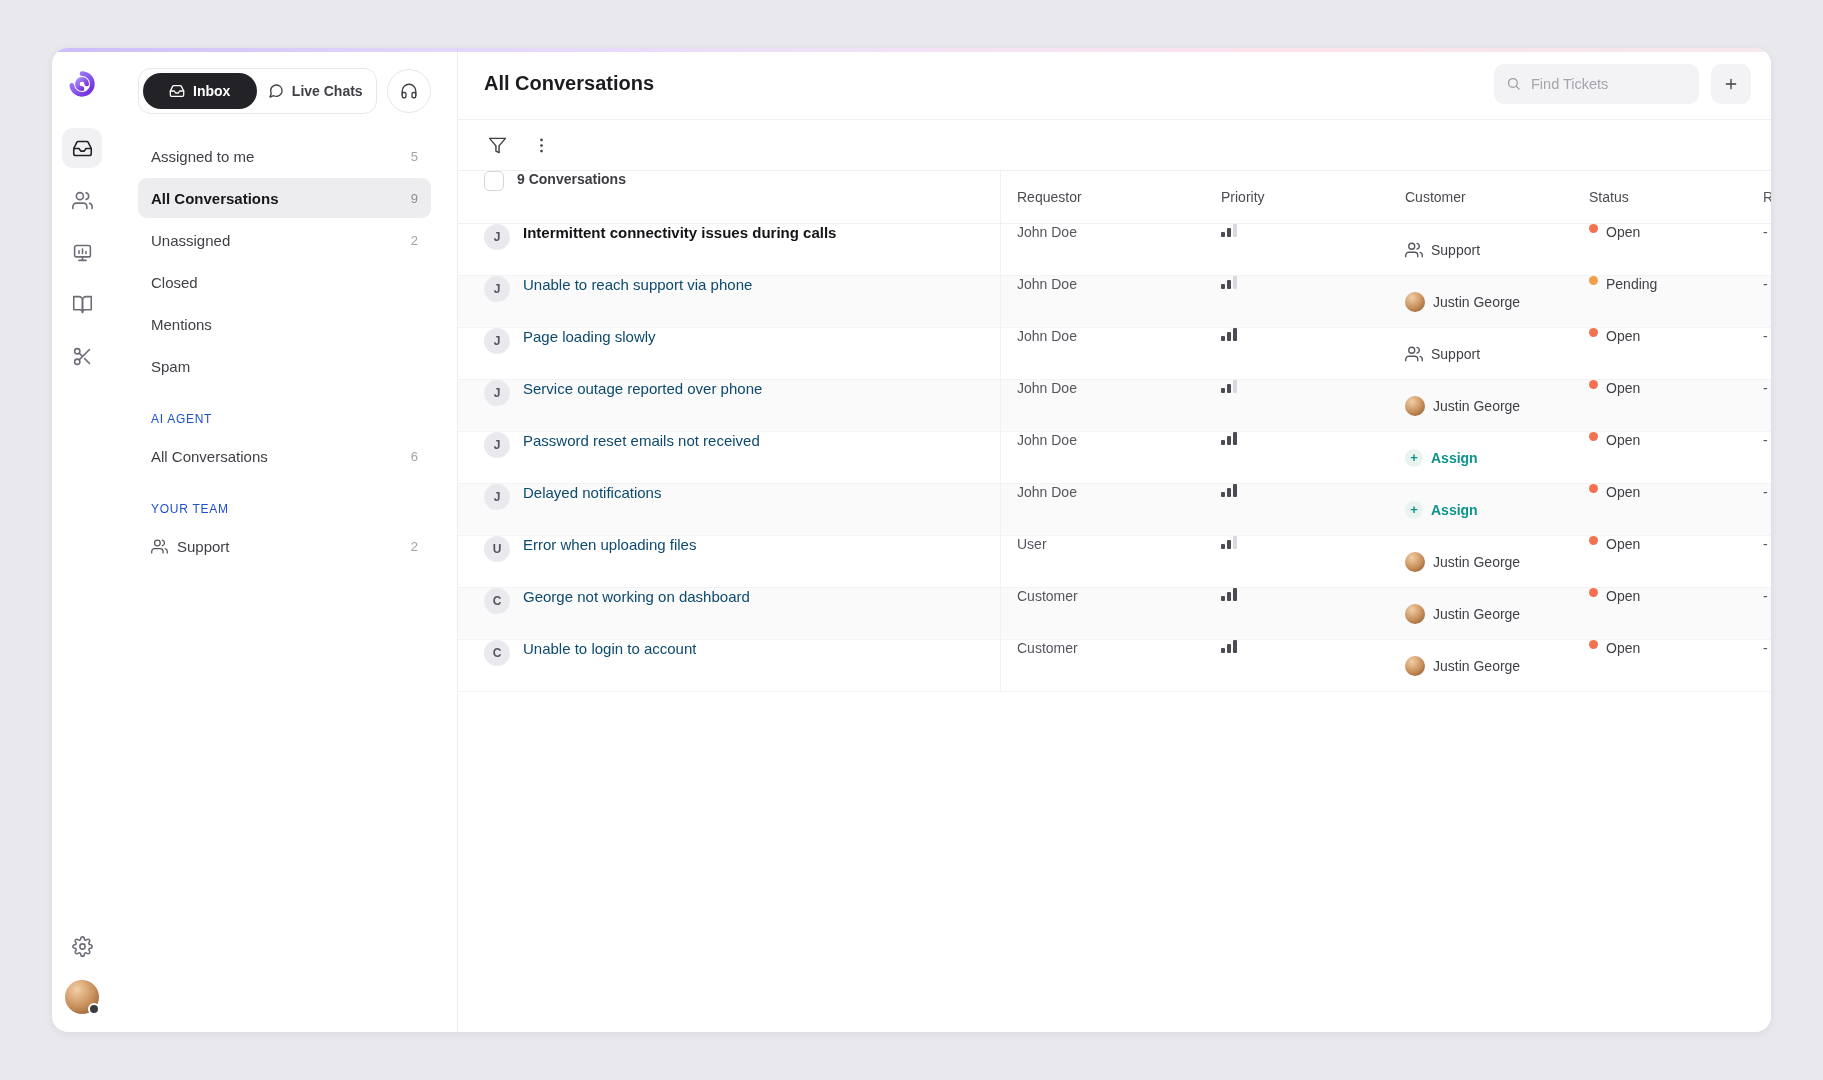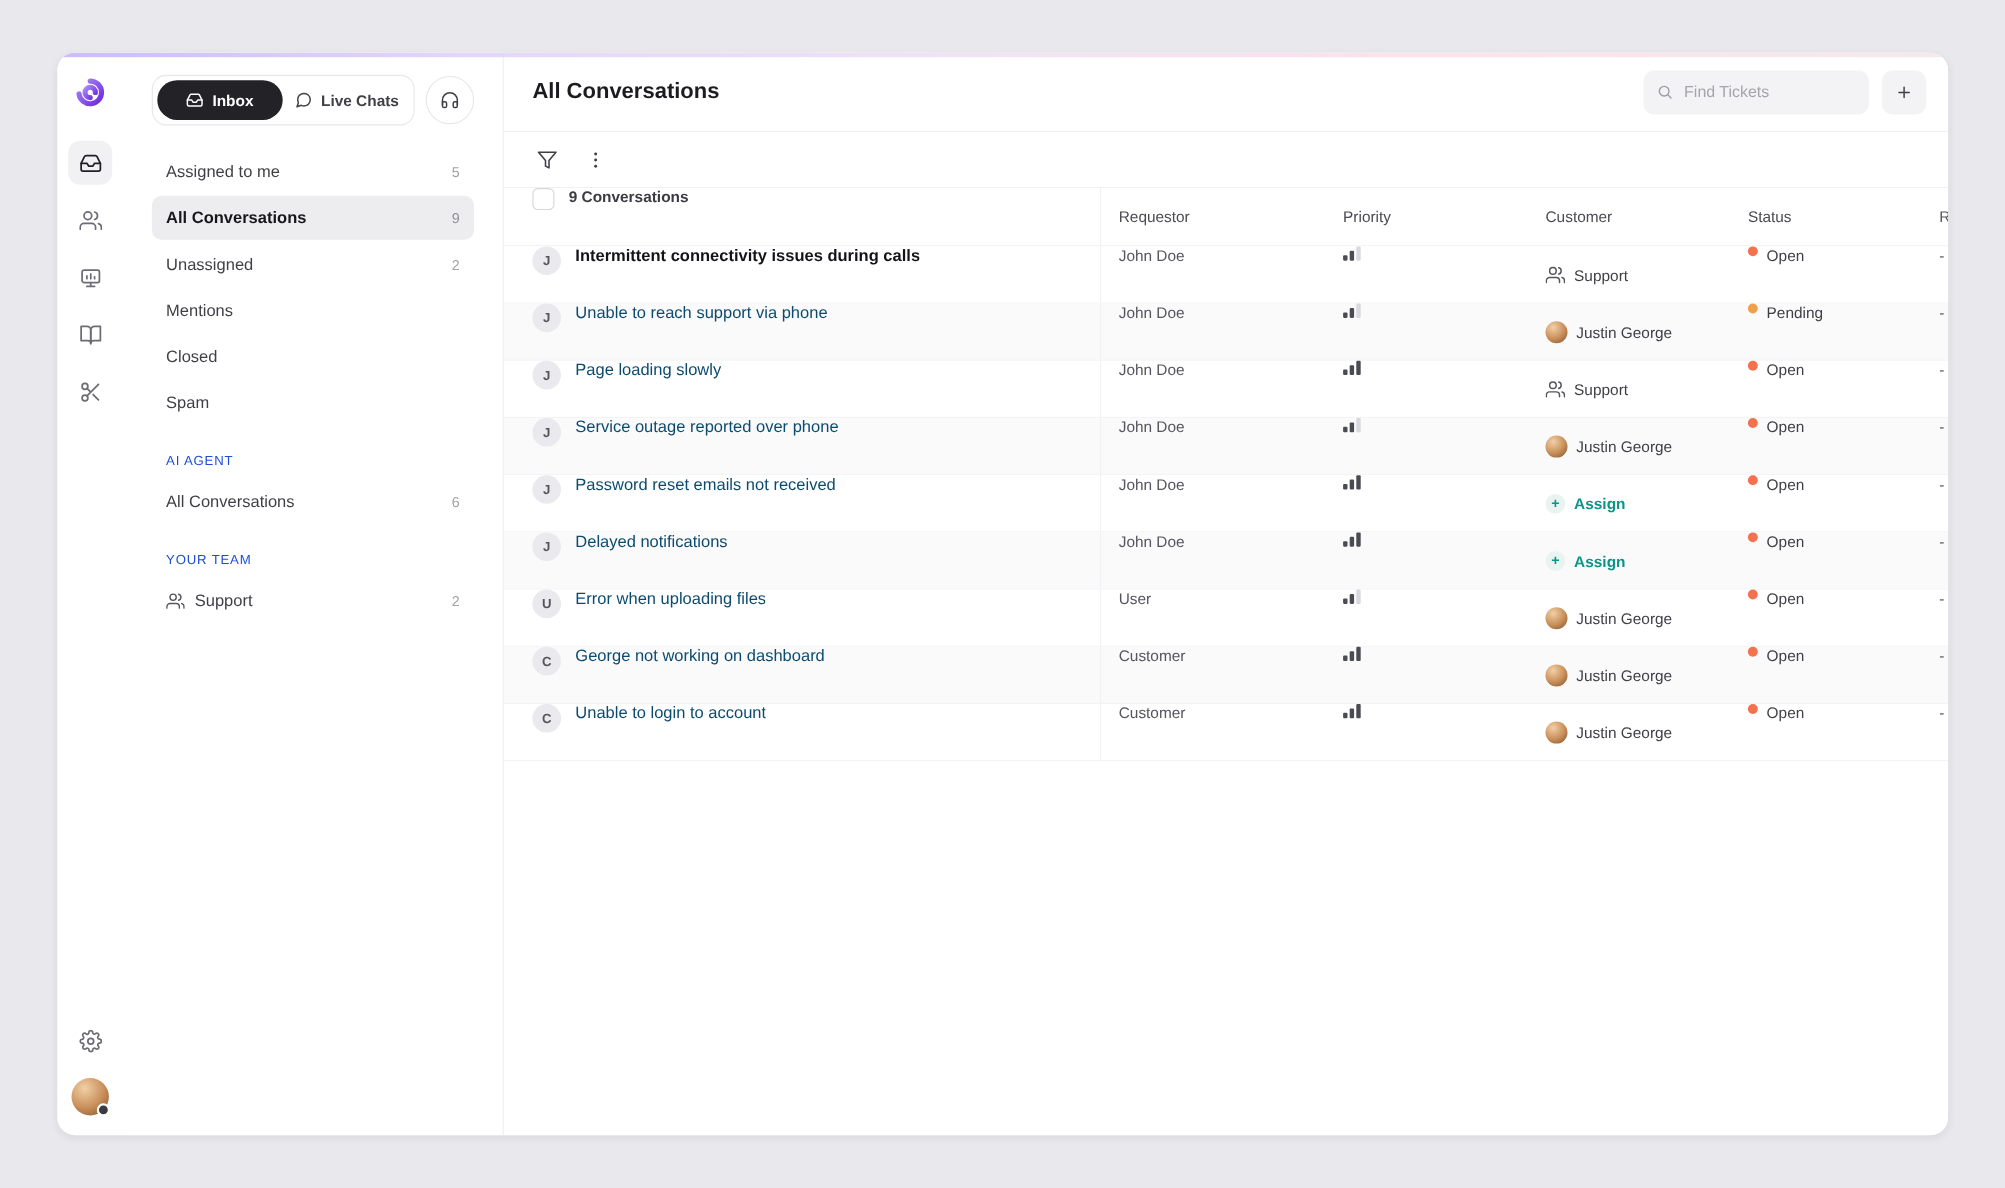--- a/index.html
+++ b/index.html
@@ -241,28 +241,28 @@
           <div class="side-item">
     <span class="side-left">
 
       <span class="side-label">Unassigned</span>
     </span>
     <span class="side-count">2</span>
   </div>
           <div class="side-item">
     <span class="side-left">
 
+      <span class="side-label">Closed</span>
+    </span>
+    <span class="side-count"></span>
+  </div>
+          <div class="side-item">
+    <span class="side-left">
+
       <span class="side-label">Mentions</span>
-    </span>
-    <span class="side-count"></span>
-  </div>
-          <div class="side-item">
-    <span class="side-left">
-
-      <span class="side-label">Closed</span>
     </span>
     <span class="side-count"></span>
   </div>
           <div class="side-item">
     <span class="side-left">
 
       <span class="side-label">Spam</span>
     </span>
     <span class="side-count"></span>
   </div>

